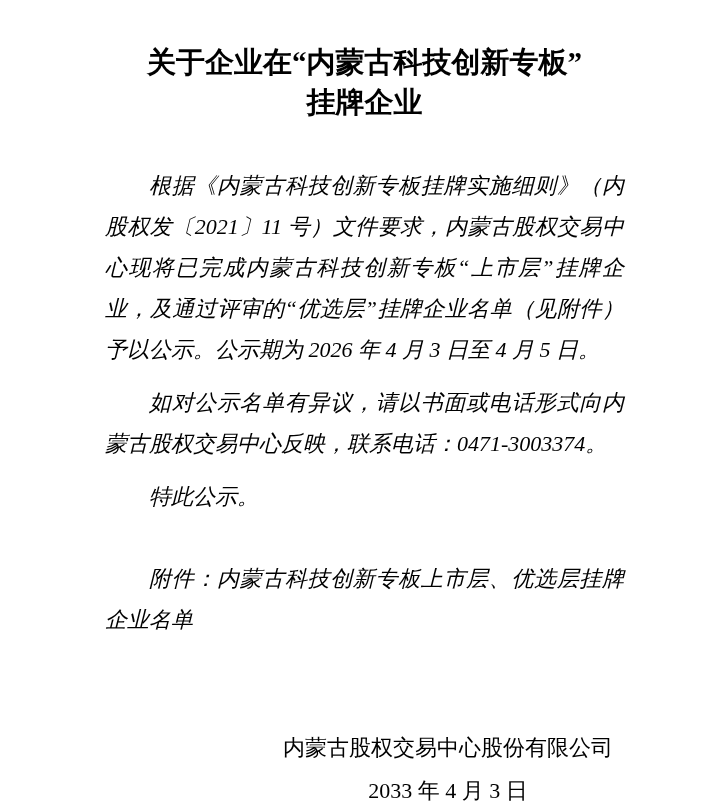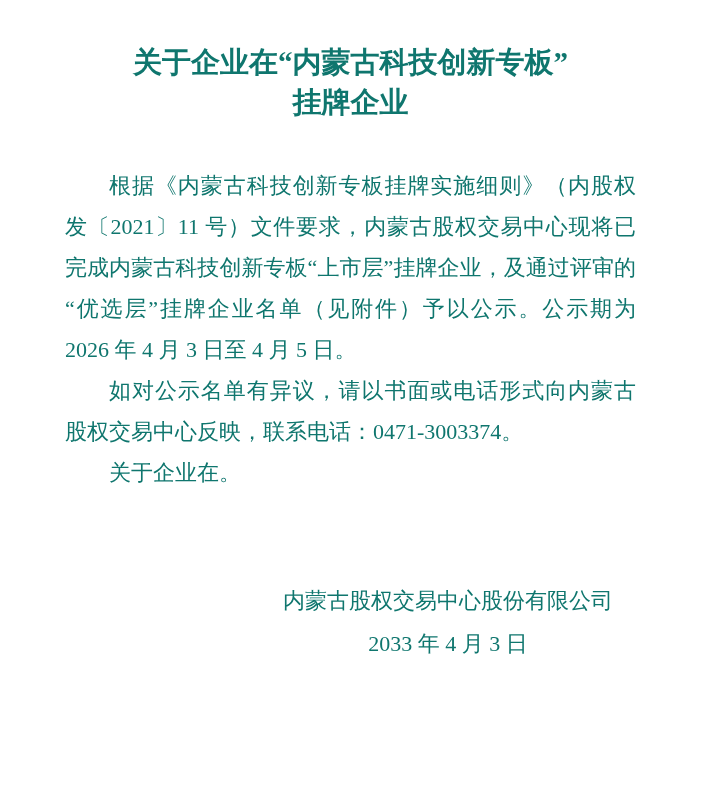--- a/index.html
+++ b/index.html
@@ -5,42 +5,43 @@
   html, body {
     margin: 0;
     padding: 0;
     background: #ffffff;
   }
   .page {
     position: relative;
     width: 702px;
     height: 802px;
     background: #ffffff;
-    color: #0f766e;
+    color: #000000;
     font-family: "Liberation Serif", "DejaVu Serif", serif;
     overflow: hidden;
     box-sizing: border-box;
-    padding: 42px 66px 0 65px;
+    padding: 42px 66px 0 93px;
   }
   .doc-title {
     text-align: center;
     font-weight: bold;
     font-size: 29px;
     line-height: 40px;
   }
   .doc-body {
     margin-top: 43px;
     font-size: 22px;
     line-height: 41px;
     text-align: justify;
   }
   .doc-body p {
-    margin: 0;
+    margin: 12px;
     padding: 0;
     text-indent: 2em;
+    font-style: italic;
   }
   .attachment-line {
     margin-top: 41px !important;
   }
   .signature-block {
     margin-top: 86px;
     margin-left: auto;
     margin-right: 23px;
     width: -moz-fit-content;
     width: fit-content;
@@ -58,21 +59,22 @@
 <div class="page">
 
   <div class="doc-title">
     <div>关于企业在“内蒙古科技创新专板”</div>
     <div>挂牌企业</div>
   </div>
 
   <div class="doc-body">
     <p>根据《内蒙古科技创新专板挂牌实施细则》（内股权发〔2021〕11 号）文件要求，内蒙古股权交易中心现将已完成内蒙古科技创新专板“上市层”挂牌企业，及通过评审的“优选层”挂牌企业名单（见附件）予以公示。公示期为 2026 年 4 月 3 日至 4 月 5 日。</p>
     <p>如对公示名单有异议，请以书面或电话形式向内蒙古股权交易中心反映，联系电话：0471-3003374。</p>
-    <p>关于企业在。</p>
+    <p>特此公示。</p>
+    <p class="attachment-line">附件：内蒙古科技创新专板上市层、优选层挂牌企业名单</p>
   </div>
 
   <div class="signature-block">
     <div class="sig-line">内蒙古股权交易中心股份有限公司</div>
     <div class="sig-line">2033 年 4 月 3 日</div>
   </div>
 
 </div>
 
 </body></html>

